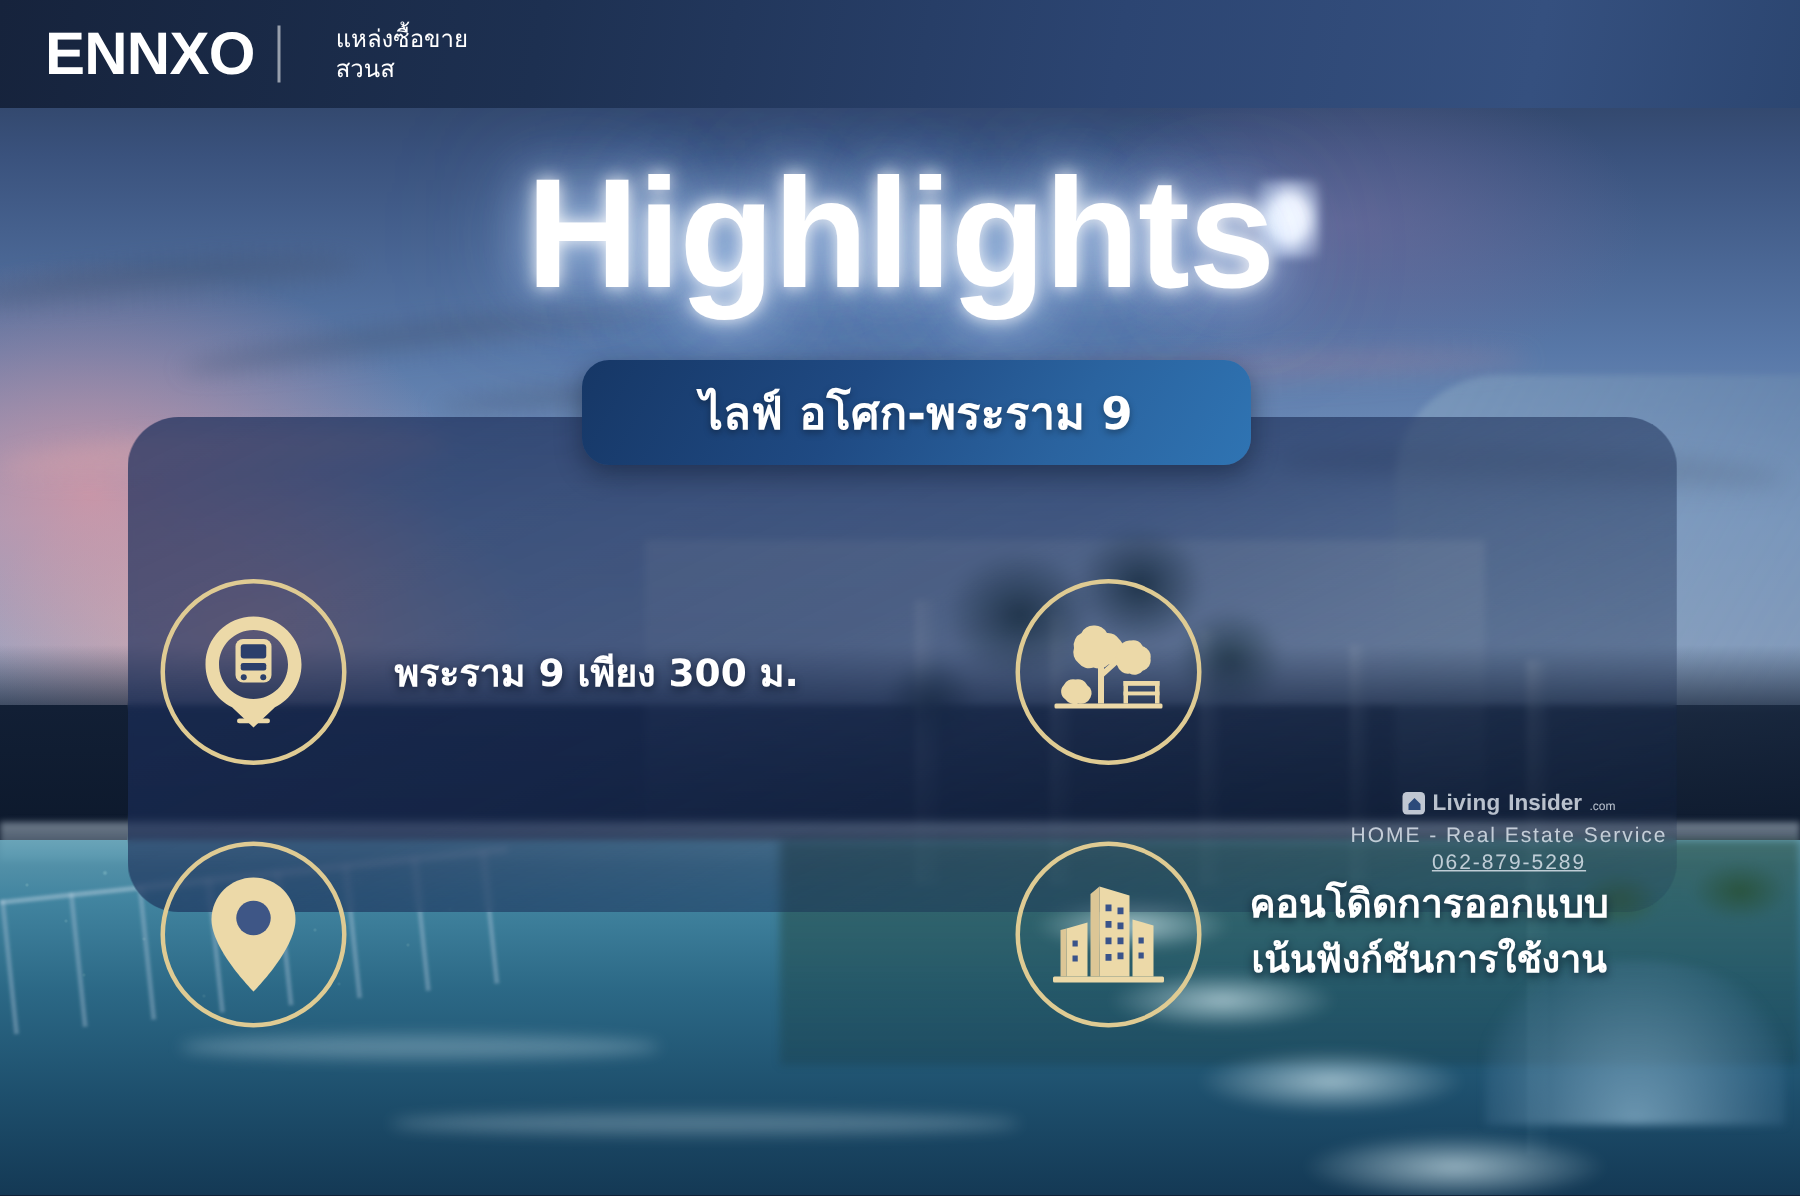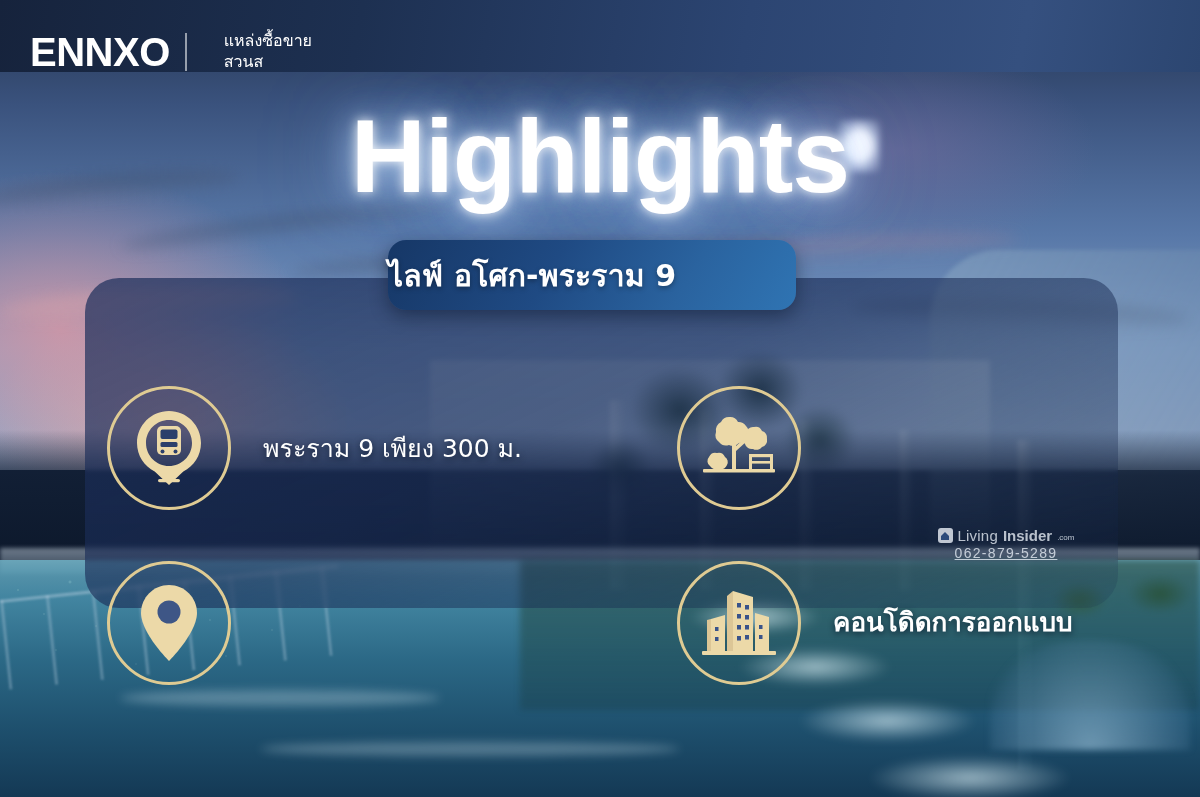--- a/index.html
+++ b/index.html
@@ -152,21 +152,21 @@
     border-radius: 50% 50% 0 0;
     filter: blur(3px);
   }
 
   
   .header {
     position: absolute; left: 0; top: 0; width: 1200px; height: 72px;
     background: linear-gradient(100deg, #16233c 0%, #1d3051 30%, #2c4572 62%, #35507f 85%, #2c4671 100%);
     z-index: 20;
     display: flex;
-    align-items: flex-end;
+    align-items: center;
   }
   .logo-wrap { display: flex; align-items: center; margin-left: 30px; }
   .logo-mark {
     color: #ffffff;
     font-size: 40px;
     font-weight: 700;
     letter-spacing: -0.5px;
     line-height: 1;
     font-family: "Liberation Sans", "DejaVu Sans", sans-serif;
   }
@@ -194,26 +194,26 @@
     letter-spacing: -1px;
     line-height: 1;
     text-shadow:
       0 0 12px rgba(255,255,255,.95),
       0 0 34px rgba(200,225,255,.85),
       0 0 62px rgba(160,200,255,.6),
       0 0 100px rgba(140,185,255,.4);
   }
 
   .hero-badge {
-    position: absolute; left: 388px; top: 240px; width: 408px; height: 70px;
+    position: absolute; left: 388px; top: 240px; width: 446px; height: 70px;
     z-index: 16;
     border-radius: 18px;
     background: linear-gradient(120deg, #163766 0%, #1f4a83 40%, #2a639f 72%, #2f74b3 100%);
     box-shadow: 0 6px 18px rgba(6,18,38,.45);
-    display: flex; align-items: center; justify-content: flex-start;
+    display: flex; align-items: center; justify-content: center;
   }
   .hero-badge-text {
     color: #ffffff;
     font-size: 30px;
     font-weight: 700;
     font-family: "DejaVu Sans", "Liberation Sans", sans-serif;
     letter-spacing: .2px;
     text-shadow: 0 2px 5px rgba(0,0,0,.35);
   }
 
@@ -252,21 +252,21 @@
     font-family: "DejaVu Sans", "Liberation Sans", sans-serif;
   }
   .cell-title {
     font-size: 26px;
     font-weight: 700;
     line-height: 1.22;
     text-shadow: 0 2px 6px rgba(5,14,30,.65);
   }
   .cell-sub {
     font-size: 25px;
-    font-weight: 400;
+    font-weight: 700;
     line-height: 1.3;
     margin-top: 4px;
     text-shadow: 0 2px 6px rgba(5,14,30,.65);
   }
 
   
   .watermark {
     position: absolute; left: 870px; top: 528px; width: 272px;
     z-index: 18;
     text-align: center;
@@ -275,21 +275,21 @@
   }
   .wm-brand {
     display: flex; align-items: center; justify-content: center; gap: 5px;
     font-size: 15px; line-height: 1;
   }
   .wm-logo-box {
     width: 15px; height: 15px; border-radius: 3px;
     background: rgba(235,240,248,.8);
     display: flex; align-items: center; justify-content: center;
   }
-  .wm-living { font-weight: 400; letter-spacing: .2px; }
+  .wm-living { font-weight: 700; letter-spacing: .2px; }
   .wm-insider { font-weight: 700; }
   .wm-com { font-size: 8px; font-weight: 400; align-self: flex-end; padding-bottom: 1px; text-align: center; }
   .wm-line2 { font-size: 14px; letter-spacing: 1.3px; margin-top: 5px; }
   .wm-line3 { font-size: 14px; letter-spacing: 1.3px; margin-top: 2px; text-decoration: underline; }
 </style>
 </head>
 <body>
 
 <div class="stage">
 
@@ -425,31 +425,33 @@
           <rect x="60" y="40" width="3.5" height="4" fill="#39538a"></rect>
           <rect x="60" y="50" width="3.5" height="4" fill="#39538a"></rect>
           <rect x="16" y="42" width="3.5" height="4" fill="#39538a"></rect>
           <rect x="16" y="52" width="3.5" height="4" fill="#39538a"></rect>
 
           <rect x="3" y="66" width="74" height="4" rx="1" fill="#ecd9a8"></rect>
         </svg>
       </div>
       <div class="cell-text">
         <div class="cell-title">คอนโดิดการออกแบบ</div>
+        <div class="cell-sub">เน้นฟังก์ชันการใช้งาน</div>
       </div>
     </div>
   </div>
 
   <div class="watermark">
     <div class="wm-brand">
       <span class="wm-logo-box">
         <svg width="10" height="10" viewBox="0 0 10 10" aria-hidden="true">
           <path d="M1 5 L5 1 L9 5 L9 9 L1 9 Z" fill="#2b4a7a"></path>
         </svg>
       </span>
       <span class="wm-living">Living</span>
         <span class="wm-insider">Insider</span>
         <span class="wm-com">.com</span>
     </div>
+    <div class="wm-line2">HOME - Real Estate Service</div>
     <div class="wm-line3">062-879-5289</div>
   </div>
 
 </div>
 
 </body></html>

